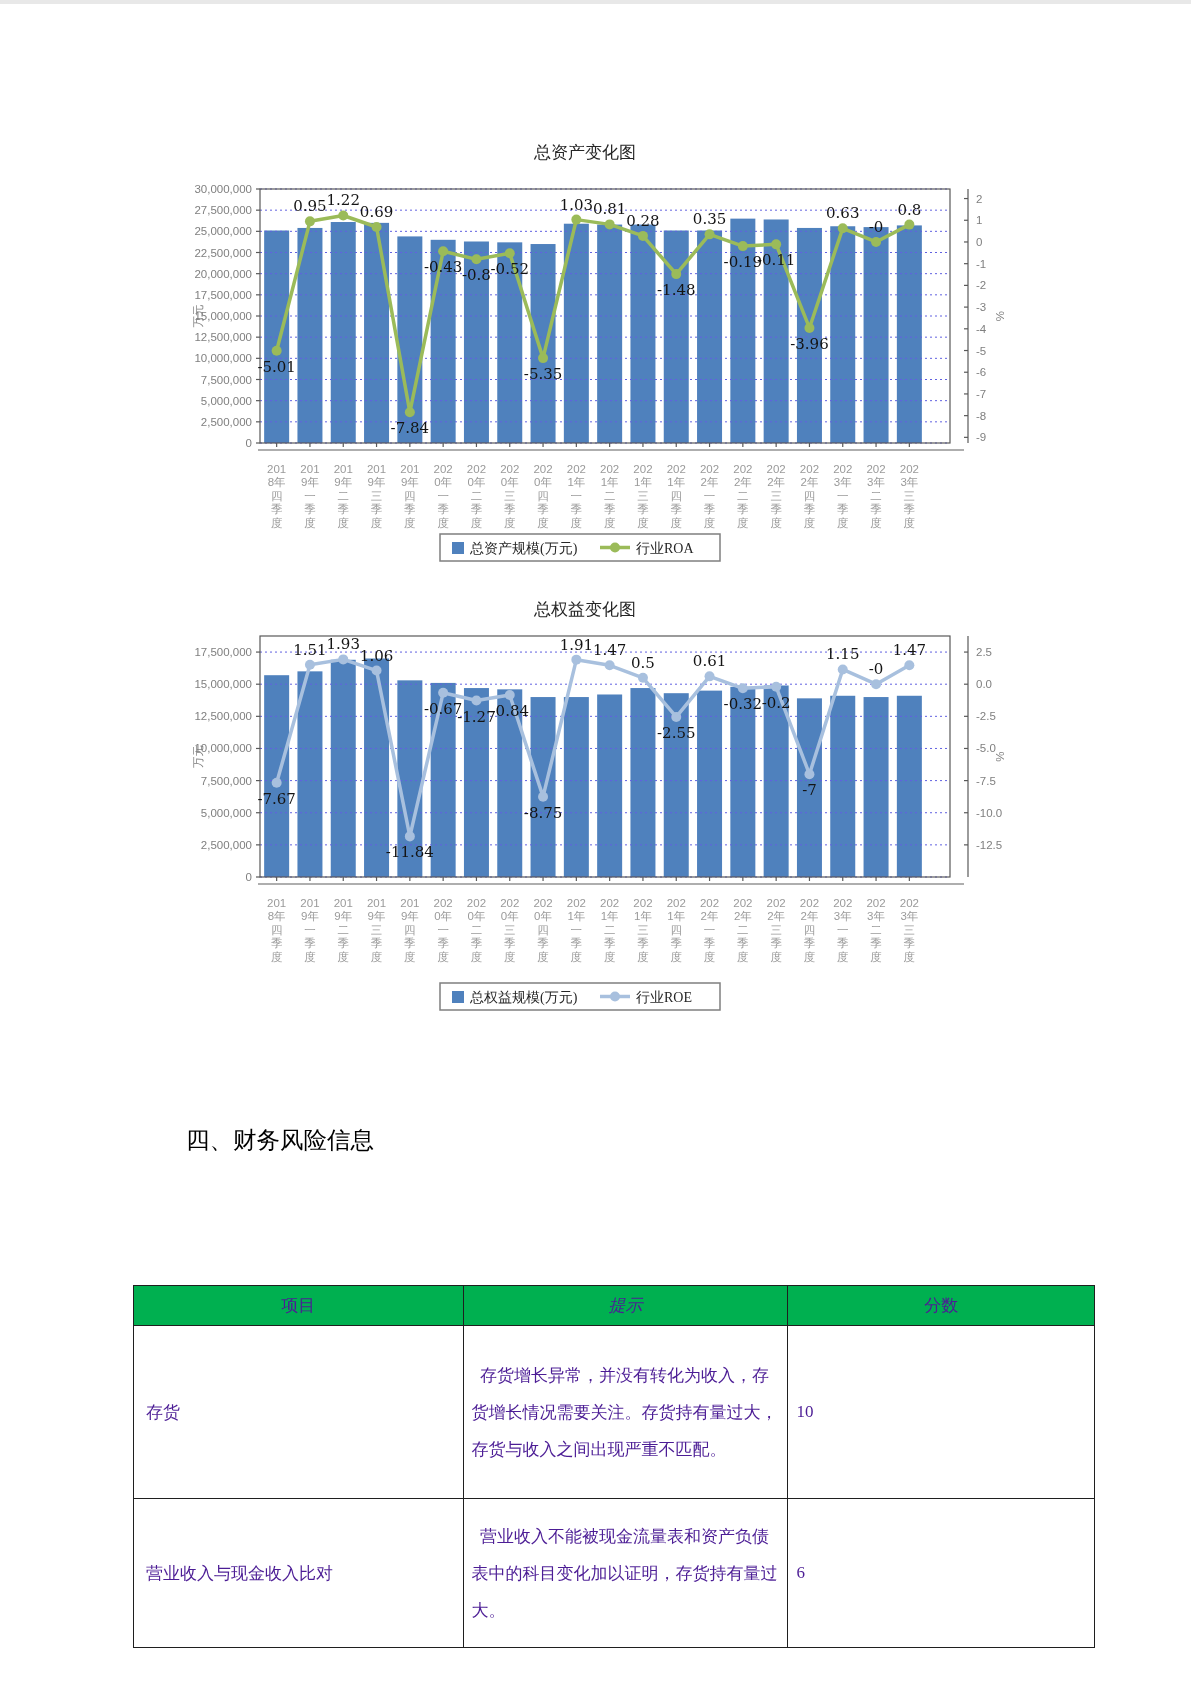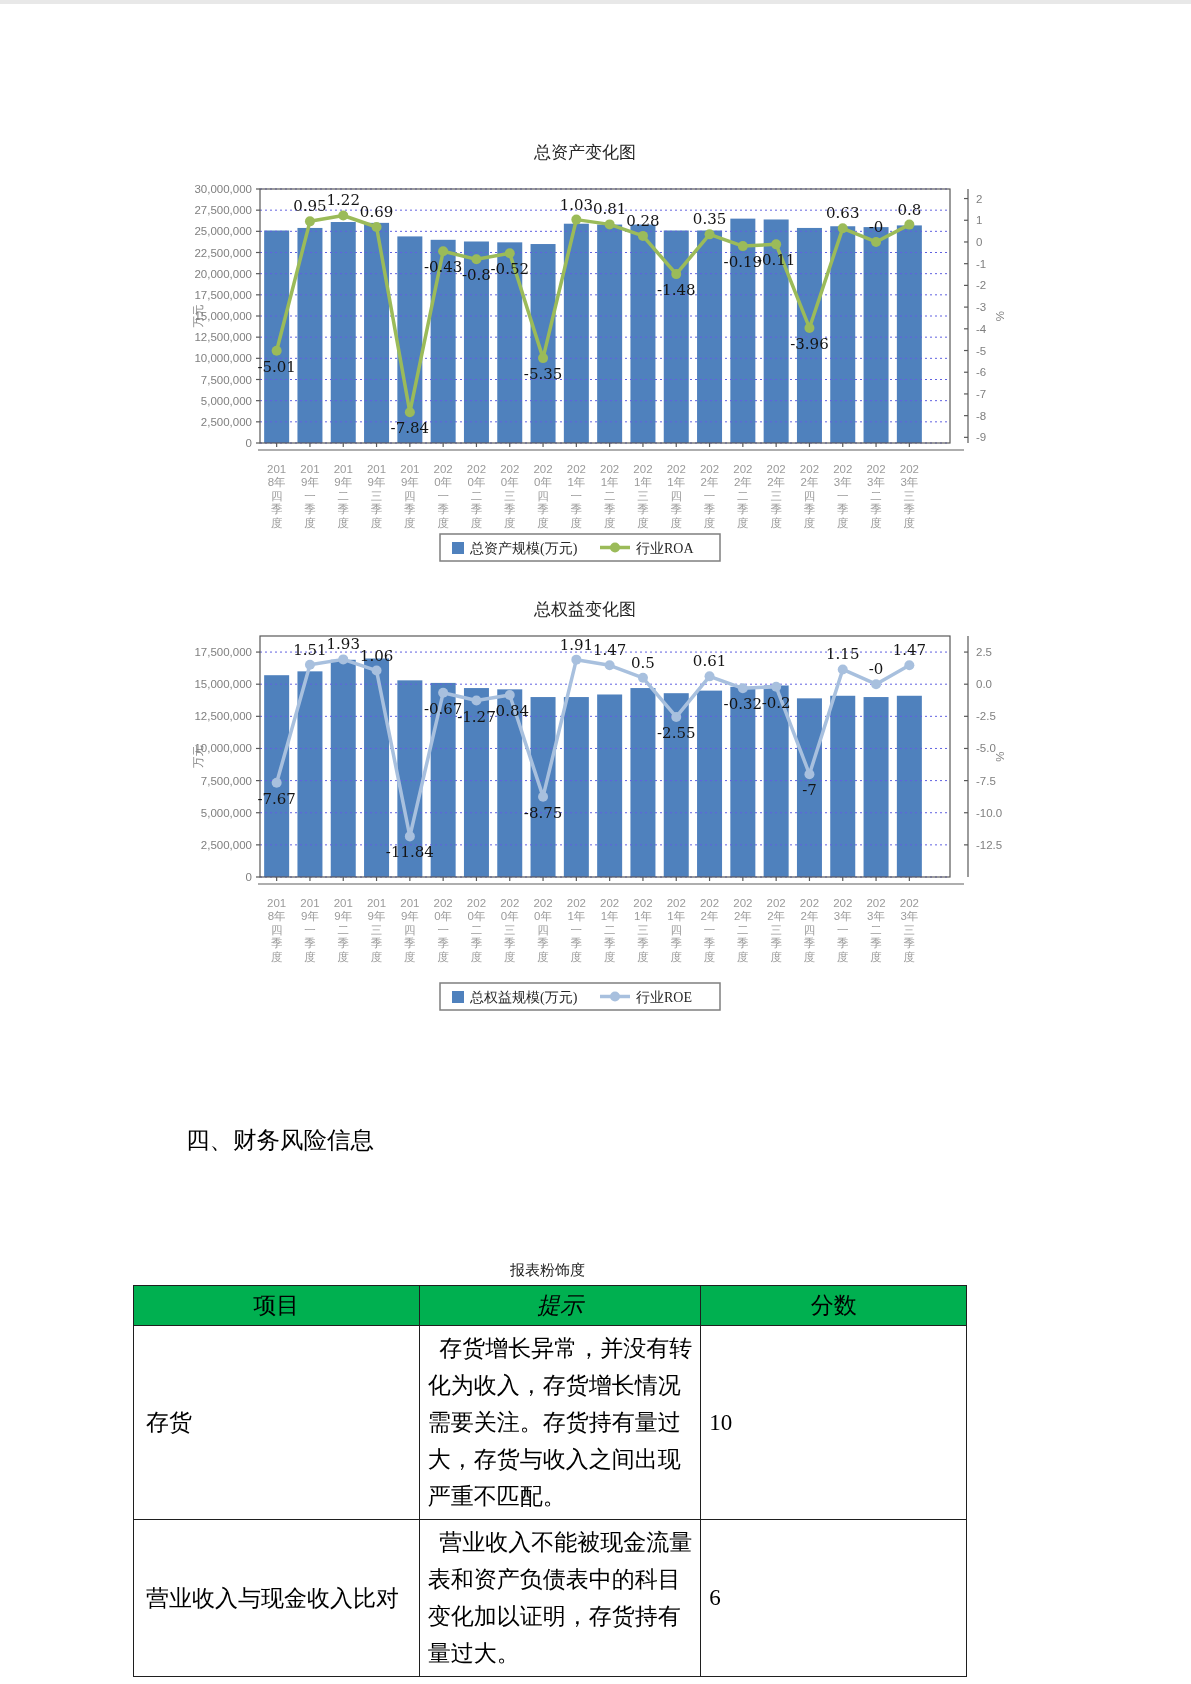--- a/index.html
+++ b/index.html
@@ -16,26 +16,26 @@
   .ax{stroke:#595959;stroke-width:1.2;fill:none;}
   .frame{stroke:#595959;stroke-width:1.2;fill:none;}
   .base{stroke:#aeaeae;stroke-width:2;}
   .lframe{fill:#ffffff;stroke:#7f7f7f;stroke-width:1.5;}
   
   .heading{position:absolute;left:186px;top:1120px;font-family:"Liberation Sans","DejaVu Sans",sans-serif;
            font-size:23.5px;font-weight:normal;color:#000;}
   .para{position:absolute;left:186px;top:1193px;font-size:21px;color:#111;letter-spacing:1px;}
   .tbl-title{position:absolute;left:133px;top:1257px;width:829px;text-align:center;font-size:15px;color:#1a1a1a;}
   
-  table.risk{position:absolute;left:133px;top:1281px;width:834px;border-collapse:collapse;
-             font-size:23px;color:#000000;table-layout:fixed;}
+  table.risk{position:absolute;left:133px;top:1281px;width:962px;border-collapse:collapse;
+             font-size:17px;color:#4c1d95;table-layout:fixed;}
   table.risk th,table.risk td{border:1.6px solid #1f1f1f;}
   table.risk th{height:37px;font-weight:normal;text-align:center;}
   table.risk td.item{vertical-align:middle;padding-left:12px;}
-  table.risk td.hint{vertical-align:middle;padding:4px 8px;line-height:37px;text-indent:0.5em;}
+  table.risk td.hint{vertical-align:middle;padding:10px 8px;line-height:37px;text-indent:0.5em;}
   table.risk td.score{vertical-align:middle;padding-left:8px;}
   table.risk tbody tr:nth-child(1) td{height:152px;}
   table.risk tbody tr:nth-child(2) td{height:128px;}
   
   .footer{position:absolute;left:133px;top:1600px;width:829px;display:flex;
           justify-content:space-between;font-size:15px;color:#1a1a1a;}
 </style>
 </head>
 <body>
 
@@ -561,21 +561,20 @@
         <rect x="302" y="402" width="12" height="12" fill="#4f81bd"></rect>
         <text x="320" y="413" class="ltext" text-anchor="start">总权益规模(万元)</text>
         <line x1="450" y1="407.5" x2="480" y2="407.5" stroke="#a8c0de" stroke-width="3.5"></line>
         <circle cx="465" cy="407.5" r="5" fill="#a8c0de"></circle>
         <text x="486" y="413" class="ltext" text-anchor="start">行业ROE</text>
       </g>
     </svg>
 
   <div class="heading">四、财务风险信息</div>
 
-  <div class="tbl-title">报表粉饰度</div>
 
   <table class="risk">
     <colgroup>
         <col style="width:34.3%">
         <col style="width:33.8%">
         <col style="width:31.9%">
       </colgroup>
     <thead>
       <tr>
         <th style="background: rgb(0, 176, 80);">项目</th>

